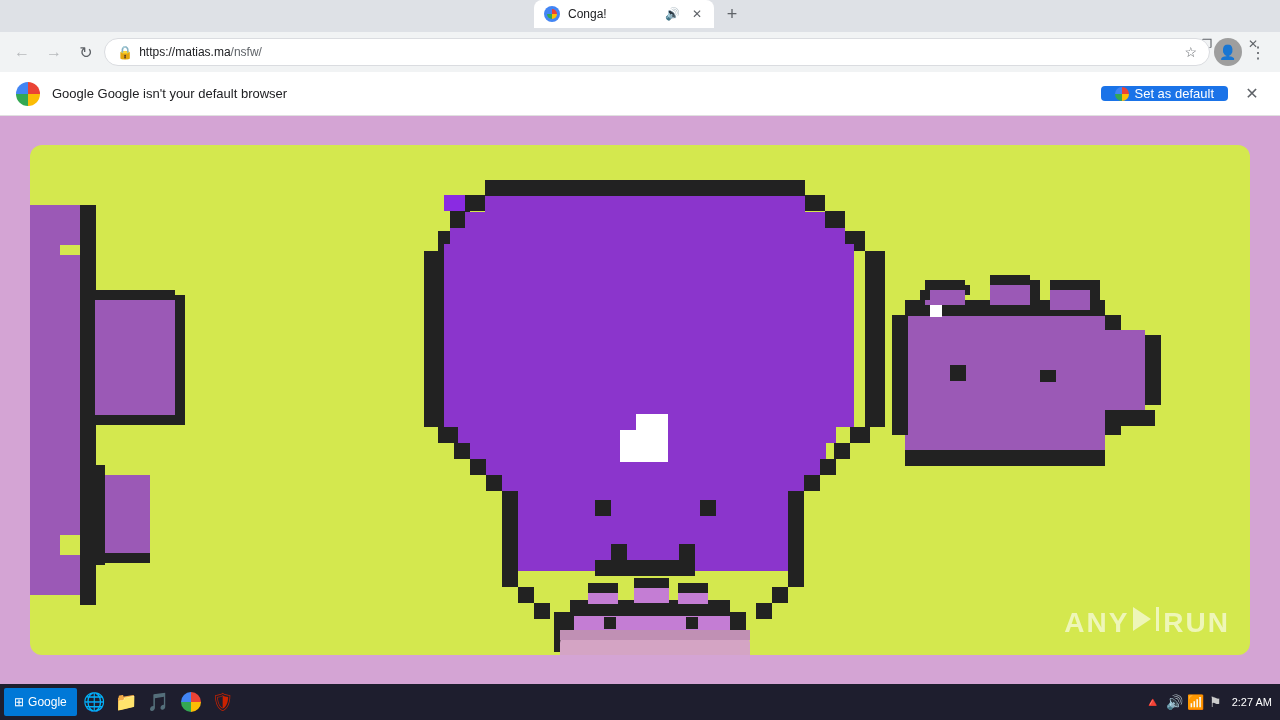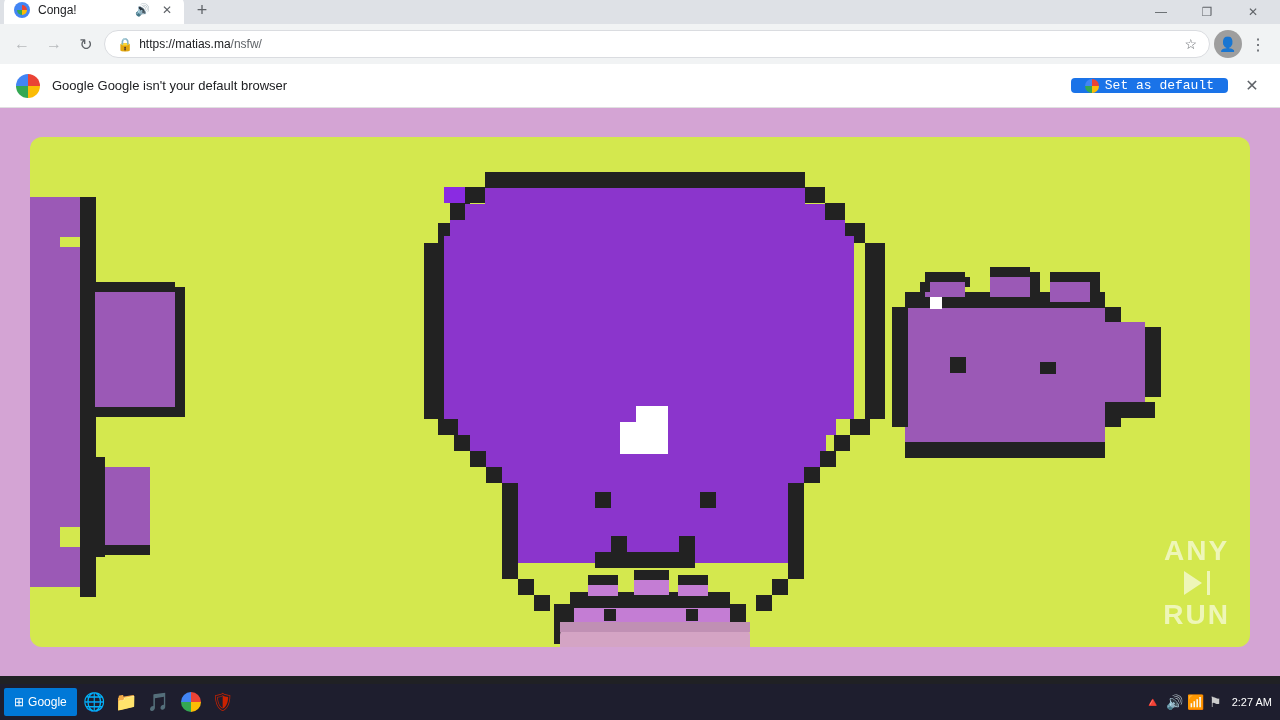--- a/index.html
+++ b/index.html
@@ -1,25 +1,26 @@
 <!DOCTYPE html>
 <html><head>
   <meta charset="utf-8">
   <style>
     * { margin: 0; padding: 0; box-sizing: border-box; }
     body { width: 1280px; height: 720px; overflow: hidden; font-family: 'Segoe UI', Arial, sans-serif; background: #202124; }
 
     
     .titlebar {
-      height: 24px;
+      height: 32px;
       background: #dee1e6;
       display: flex;
       align-items: center;
       padding: 0 4px;
       user-select: none;
+      flex-direction: column;
     }
     .tab-strip {
       display: flex;
       align-items: flex-end;
       height: 100%;
       flex: 1;
     }
     .tab {
       display: flex;
       align-items: center;
@@ -162,21 +163,20 @@
       background: #1a73e8;
       color: #fff;
       border: none;
       border-radius: 4px;
       padding: 0 14px;
       font-size: 13px;
       cursor: pointer;
       display: flex;
       align-items: center;
       gap: 6px;
-      font-family: Liberation Mono, monospace;
     }
     .notif-btn-icon {
       width: 14px; height: 14px;
       border-radius: 50%;
       background: conic-gradient(#ea4335 0 25%, #fbbc05 25% 50%, #34a853 50% 75%, #4285f4 75%);
     }
     .notif-close {
       width: 24px; height: 24px;
       display: flex; align-items: center; justify-content: center;
       cursor: pointer;
@@ -211,23 +211,22 @@
     .watermark {
       position: absolute;
       bottom: 16px;
       right: 20px;
       color: rgba(255,255,255,0.6);
       font-size: 28px;
       font-weight: bold;
       font-family: Arial, sans-serif;
       letter-spacing: 2px;
       display: flex;
-      align-items: center;
+      align-items: flex-start;
       gap: 4px;
-      flex-direction: column;
     }
 
     
     .taskbar {
       height: 36px;
       background: #1e1e2e;
       display: flex;
       align-items: center;
       padding: 0 4px;
       position: absolute;

